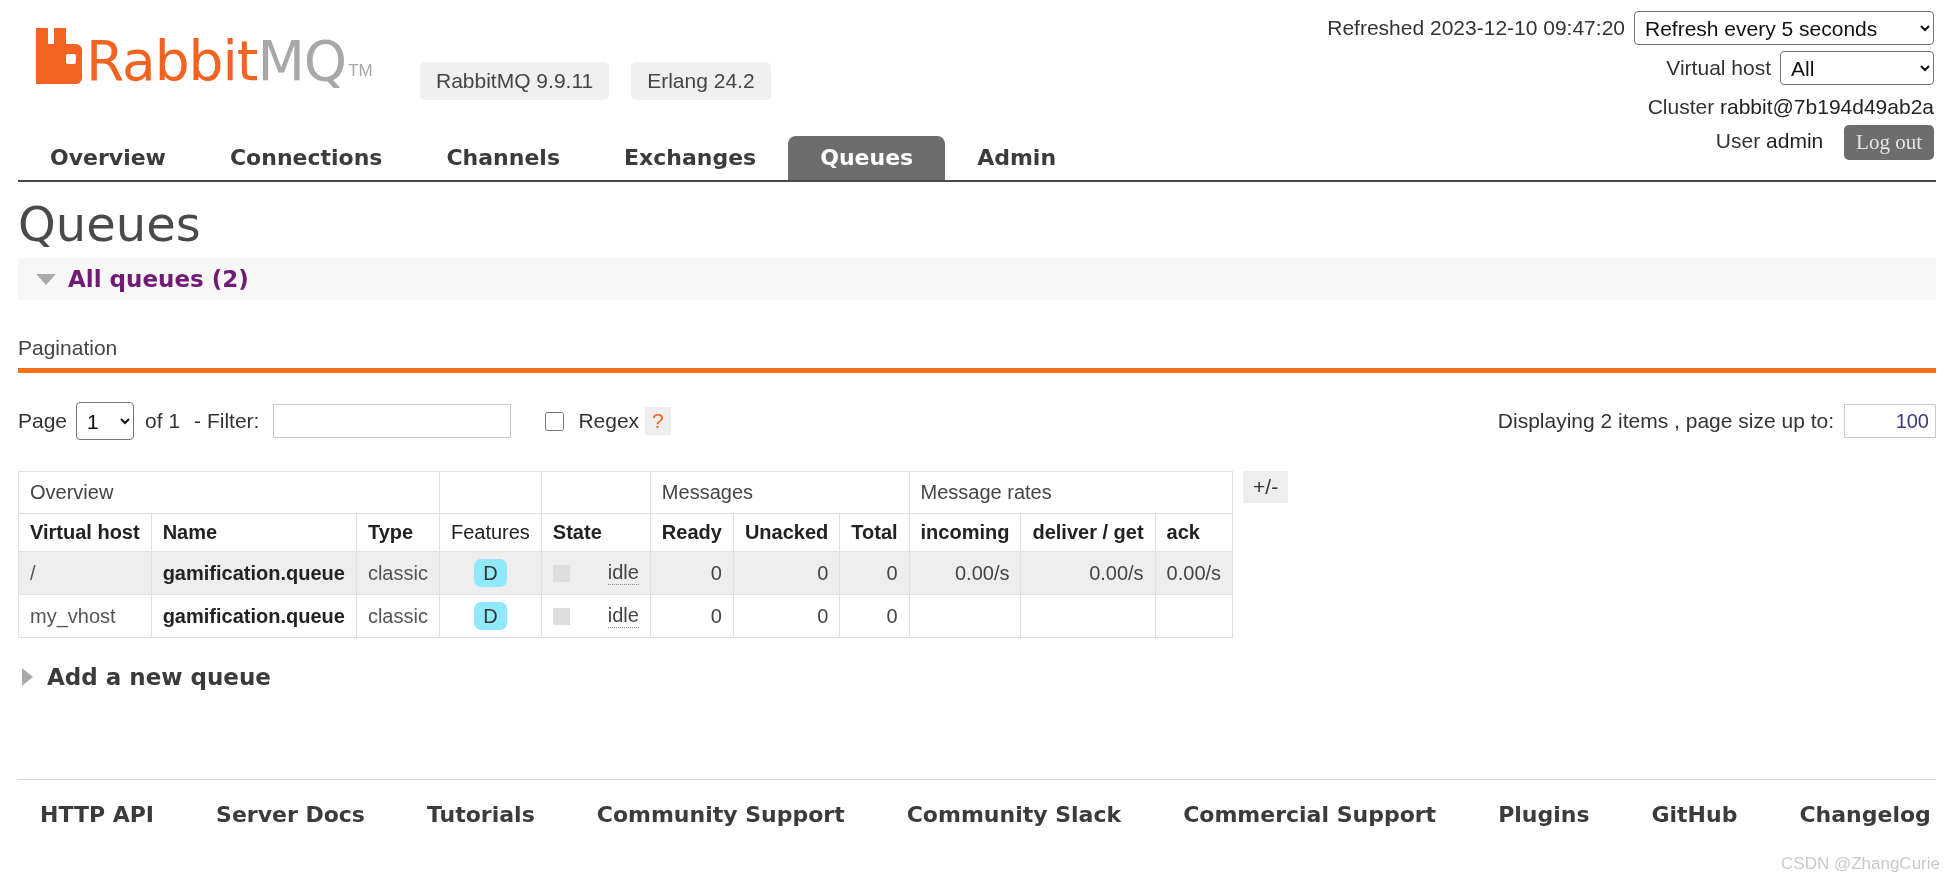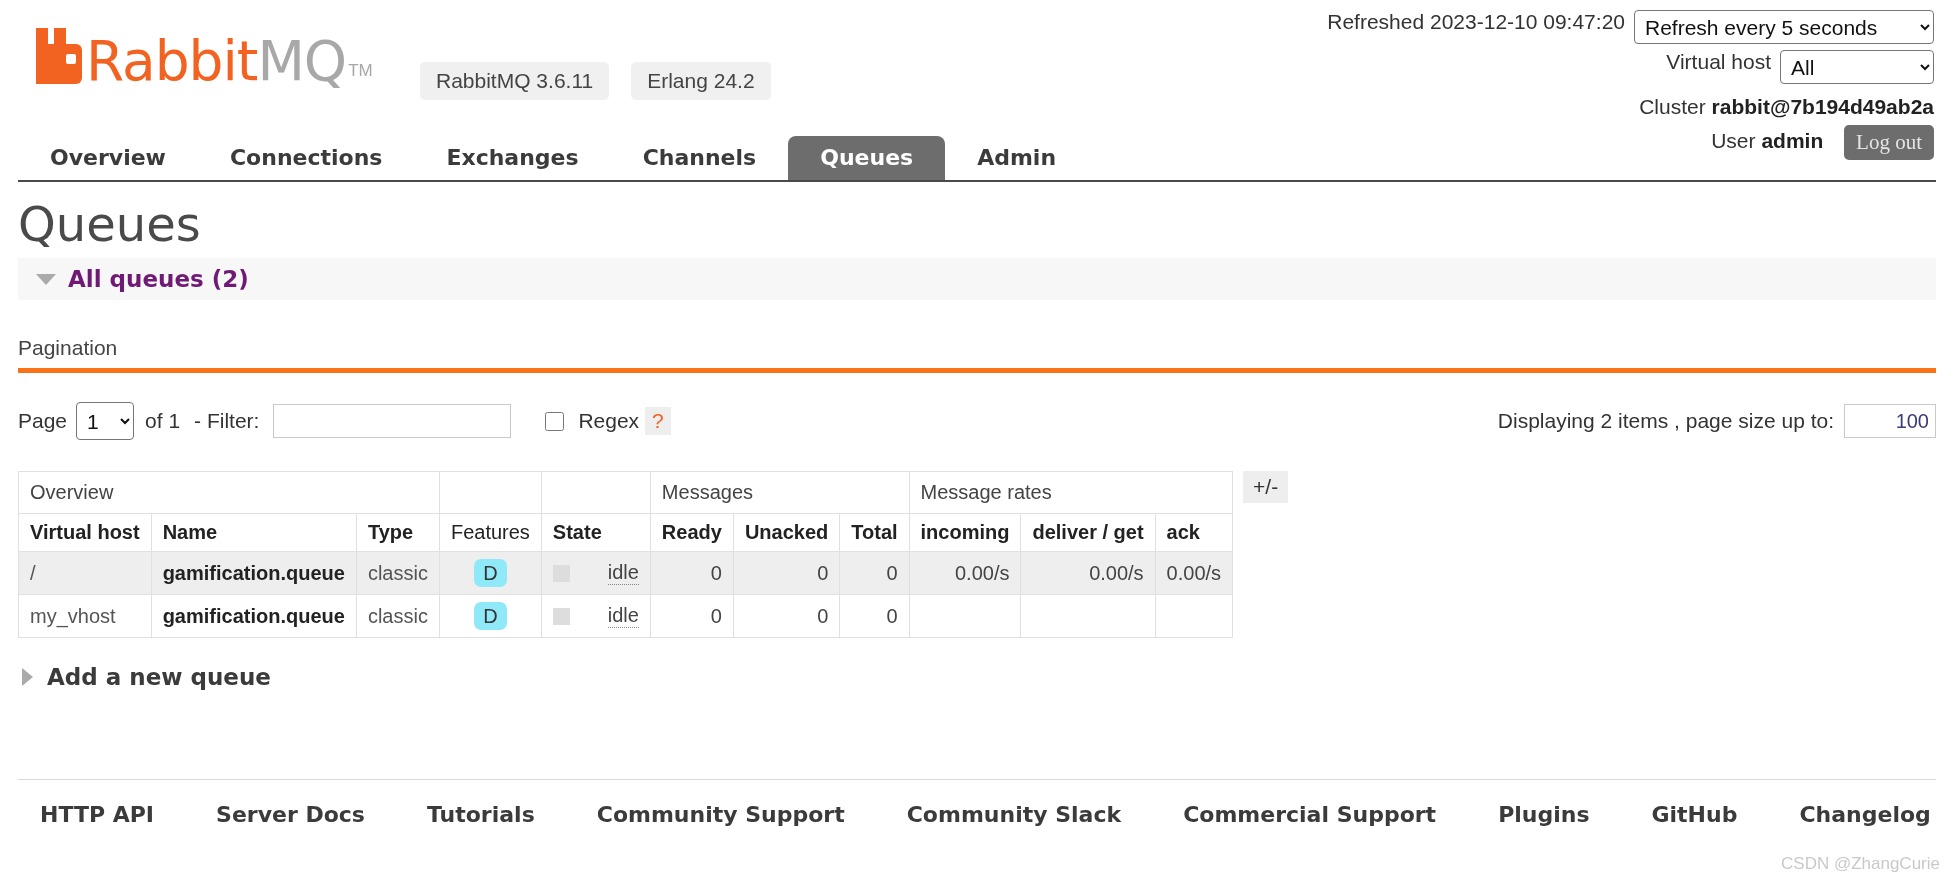--- a/index.html
+++ b/index.html
@@ -104,20 +104,21 @@
     position: absolute;
     right: 20px;
     top: 10px;
     text-align: right;
     font-size: 21px;
     color: #333;
   }
   .hr-row {
     display: flex;
     justify-content: flex-end;
+    align-items: center;
     height: 36px;
     margin-bottom: 4px;
     white-space: nowrap;
   }
   .hr-label { margin-right: 9px; }
   select.ui-select {
     font-family: "Liberation Sans", sans-serif;
     font-size: 21px;
     color: #111;
     background: #fff;
@@ -127,21 +128,21 @@
     height: 34px;
     box-sizing: border-box;
   }
   select.refresh-select { width: 300px; }
   select.vhost-select { width: 154px; }
   .cluster-row, .user-row {
     height: 34px;
     line-height: 34px;
     margin-bottom: 0;
   }
-  .bold { font-weight: bold; color: #222; }
+  .bold { font-weight: normal; color: #222; }
   .logout-btn {
     display: inline-block;
     background: #6d6d6d;
     color: #e5e5e5;
     font-size: 21px;
     border: none;
     border-radius: 5px;
     padding: 5px 12px;
     margin-left: 15px;
     font-family: Liberation Serif, serif;
@@ -447,21 +448,21 @@
         <div class="ear-l"></div>
         <div class="ear-r"></div>
         <div class="body"></div>
         <div class="eye"></div>
       </div>
       <div class="logo-text"><span class="rabbit">Rabbit</span><span class="mq">MQ</span></div>
       <div class="logo-tm">TM</div>
     </div>
 
     <div class="version-badges">
-      <div class="badge">RabbitMQ 3.6.11</div>
+      <div class="badge">RabbitMQ 9.9.11</div>
       <div class="badge">Erlang 24.2</div>
     </div>
 
     <div class="header-right">
       <div class="hr-row">
         <span class="hr-label">Refreshed 2023-12-10 09:47:20</span>
         <select class="ui-select refresh-select">
           <option>Refresh every 5 seconds</option>
         </select>
       </div>
@@ -479,22 +480,22 @@
         <span>User</span>
         <span class="bold">admin</span>
         <button class="logout-btn">Log out</button>
       </div>
     </div>
   </div>
 
   <div class="nav">
     <div class="nav-item">Overview</div>
     <div class="nav-item">Connections</div>
+    <div class="nav-item">Channels</div>
     <div class="nav-item">Exchanges</div>
-    <div class="nav-item">Channels</div>
     <div class="nav-item active">Queues</div>
     <div class="nav-item">Admin</div>
   </div>
 
   <div class="main">
 
     <h1 class="page-title">Queues</h1>
 
     <div class="section-head">
       <span class="tri-down"></span>

